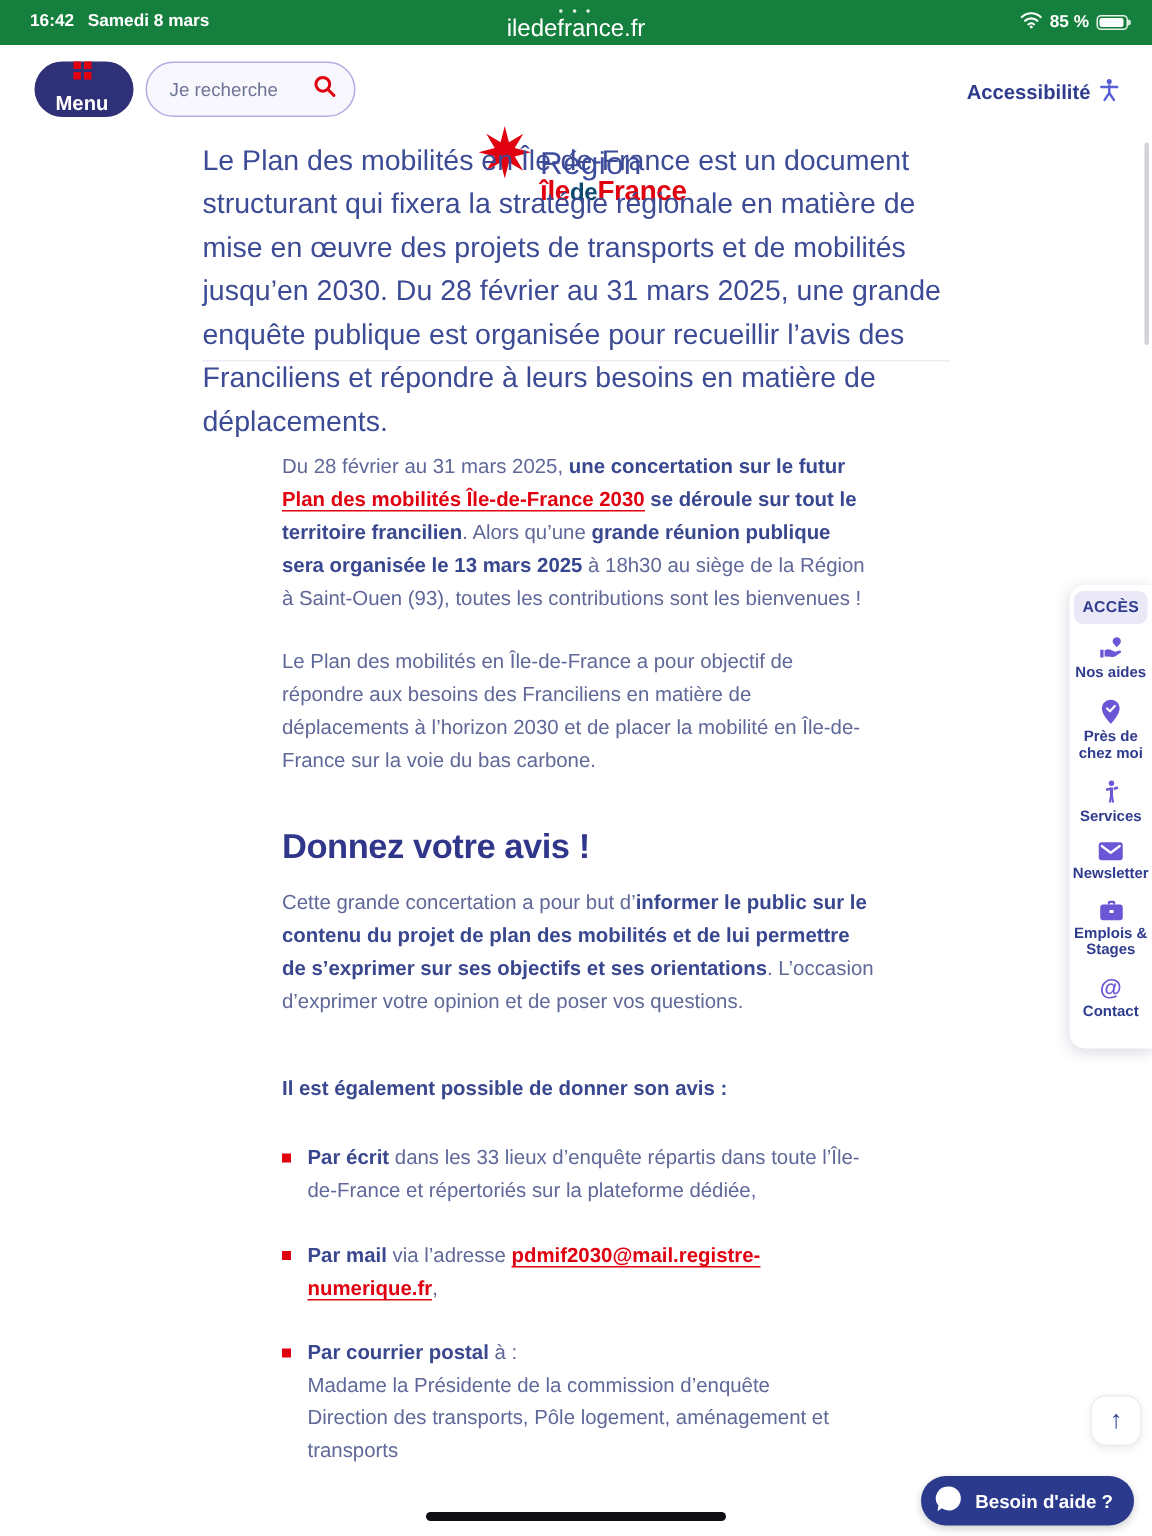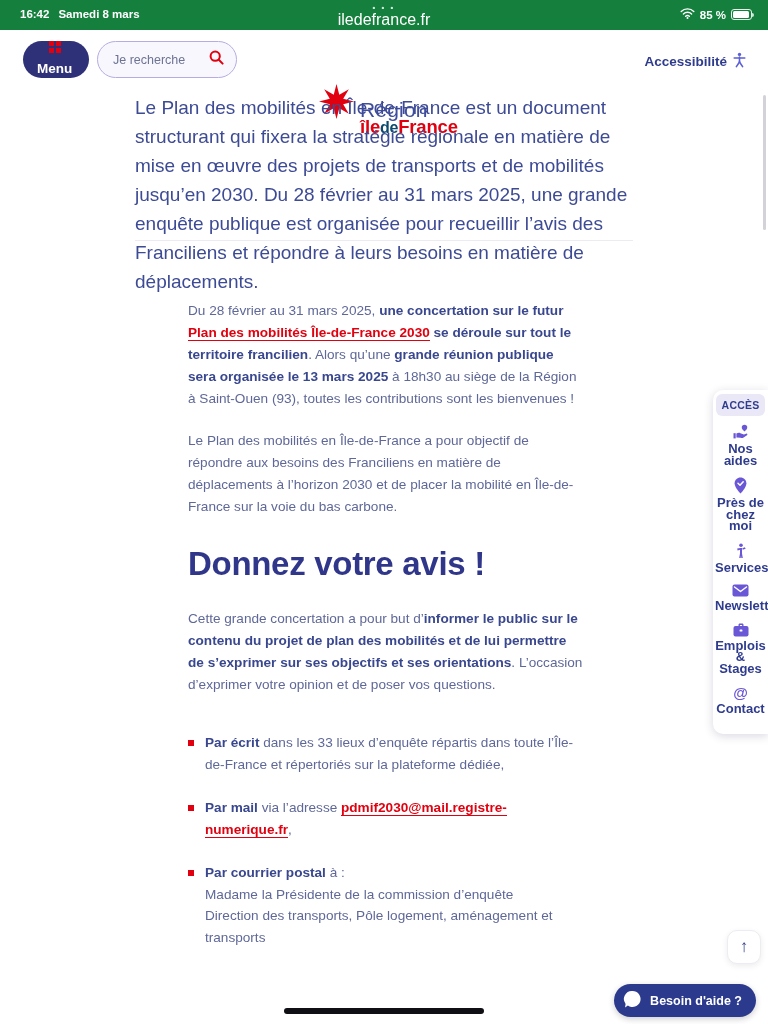--- a/index.html
+++ b/index.html
@@ -61,22 +61,22 @@
   .inner { position:absolute; left:188px; top:300px; width:396px; color:#5f6898; font-size:13.6px; line-height:22px; }
   .seg-bold { font-weight:700; color:#39478f;text-align:center; }
   .seg-normal {}
   a.seg-link, .seg-link {
     color:#e1000f; font-weight:700; text-decoration:none;
     border-bottom:1.6px solid #e1000f; cursor:pointer;
   }
   .intro { margin-bottom:20px; }
   .para2 { margin-bottom:26px; }
   .h2 {
-    color:#30378b; font-size:33px; line-height:40px; font-weight:800;
-    letter-spacing:-.3px; margin-bottom:24px;
+    color:#30378b; font-size:23px; line-height:40px; font-weight:800;
+    letter-spacing:-.3px; margin-bottom:7px;
   }
   .para3 { margin-bottom:36px; }
   .contribute { margin-bottom:30px; }
   .also { font-weight:700; color:#39478f; margin-bottom:24px; }
   ul.bullets { list-style:none; }
   ul.bullets li { position:relative; padding-left:17px; margin-bottom:22px; line-height:21.5px; }
   ul.bullets li::before {
     content:""; position:absolute; left:0; top:8px; width:6px; height:6px; background:#e1000f;
   }
   .addr-line { line-height:21.5px; }
@@ -86,21 +86,21 @@
     border-radius:10px 0 0 10px; box-shadow:0 2px 10px rgba(40,40,90,.18);
     padding-bottom:8px; text-align:center;
   }
   .access-head {
     margin:4px 3px 8px 3px; background:#eae8f7; border-radius:6px;
     color:#2f3c8e; font-size:10.5px; font-weight:800; padding:5px 0; letter-spacing:.2px;
   }
   .access-item { margin:0 2px 11px 2px; cursor:pointer; }
   .access-item svg, .access-item .at-glyph { display:block; margin:0 auto 3px auto; }
   .at-glyph { color:#6a57d6; font-size:15px; font-weight:800; line-height:15px; }
-  .access-label { color:#2f3c8e; font-size:13px; font-weight:700; line-height:11.5px; }
+  .access-label { color:#2f3c8e; font-size:10px; font-weight:700; line-height:11.5px; }
   
   .scroll-top {
     position:absolute; right:7px; top:930px; width:34px; height:34px;
     background:#fff; border:1px solid #ecedf3; border-radius:10px;
     box-shadow:0 2px 6px rgba(0,0,0,.08); color:#313f8e;
     font-size:17px; font-weight:700; display:flex; align-items:center; justify-content:center; cursor:pointer;
   }
   .help-pill {
     position:absolute; right:12px; top:984px; height:33px; padding:0 14px 0 8px;
     background:#2b3a8c; border-radius:17px; display:flex; align-items:center; gap:7px;
@@ -190,20 +190,21 @@
 </header>
 
 <p class="lead">Le Plan des mobilités en Île-de-France est un document structurant qui fixera la stratégie régionale en matière de mise en œuvre des projets de transports et de mobilités jusqu’en 2030. Du 28 février au 31 mars 2025, une grande enquête publique est organisée pour recueillir l’avis des Franciliens et répondre à leurs besoins en matière de déplacements.</p>
 <div class="divider"></div>
 
 <div class="inner">
   <p class="intro"><span class="seg-normal">Du 28 février au 31 mars 2025, </span><span class="seg-bold">une concertation sur le futur </span><a class="seg-link">Plan des mobilités Île-de-France 2030</a><span class="seg-bold"> se déroule sur tout le territoire francilien</span><span class="seg-normal">. Alors qu’une </span><span class="seg-bold">grande réunion publique sera organisée le 13 mars 2025</span><span class="seg-normal"> à 18h30 au siège de la Région à Saint-Ouen (93), toutes les contributions sont les bienvenues !</span></p>
   <p class="para2">Le Plan des mobilités en Île-de-France a pour objectif de répondre aux besoins des Franciliens en matière de déplacements à l’horizon 2030 et de placer la mobilité en Île-de-France sur la voie du bas carbone.</p>
   <h2 class="h2">Donnez votre avis !</h2>
   <p class="para3"><span class="seg-normal">Cette grande concertation a pour but d’</span><span class="seg-bold">informer le public sur le contenu du projet de plan des mobilités et de lui permettre de s’exprimer sur ses objectifs et ses orientations</span><span class="seg-normal">. L’occasion d’exprimer votre opinion et de poser vos questions.</span></p>
+  <p class="also">Il est également possible de donner son avis :</p>
   <ul class="bullets">
     <li>
       <span><span class="seg-bold">Par écrit</span><span class="seg-normal"> dans les 33 lieux d’enquête répartis dans toute l’Île-de-France et répertoriés sur la plateforme dédiée,</span></span>
     </li>
     <li>
       <span><span class="seg-bold">Par mail</span><span class="seg-normal"> via l’adresse </span><a class="seg-link">pdmif2030@mail.registre-numerique.fr</a><span class="seg-normal">,</span></span>
     </li>
     <li>
       <span><span class="seg-bold">Par courrier postal</span><span class="seg-normal"> à  :</span></span>
       <div class="addr-line">Madame la Présidente de la commission d’enquête</div>

